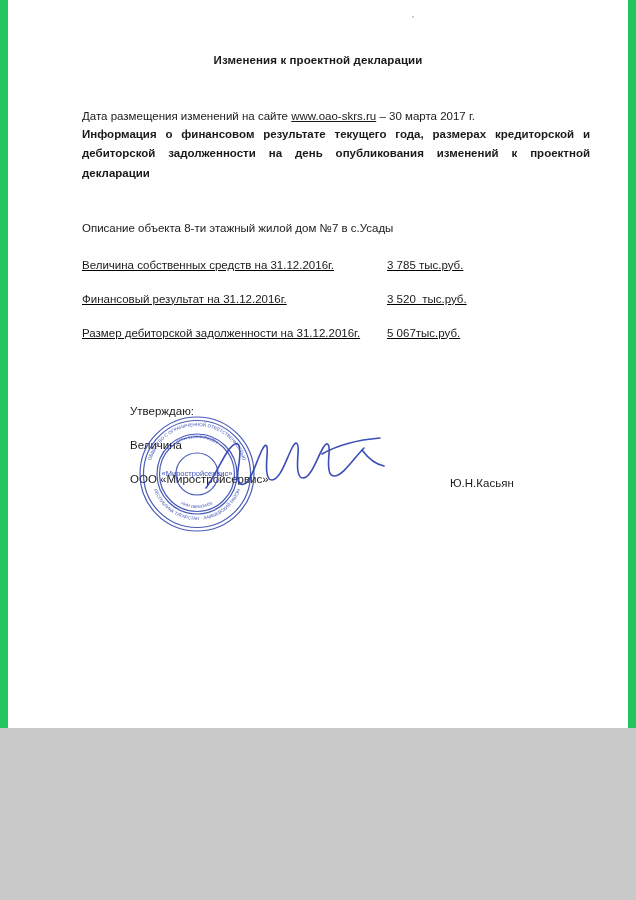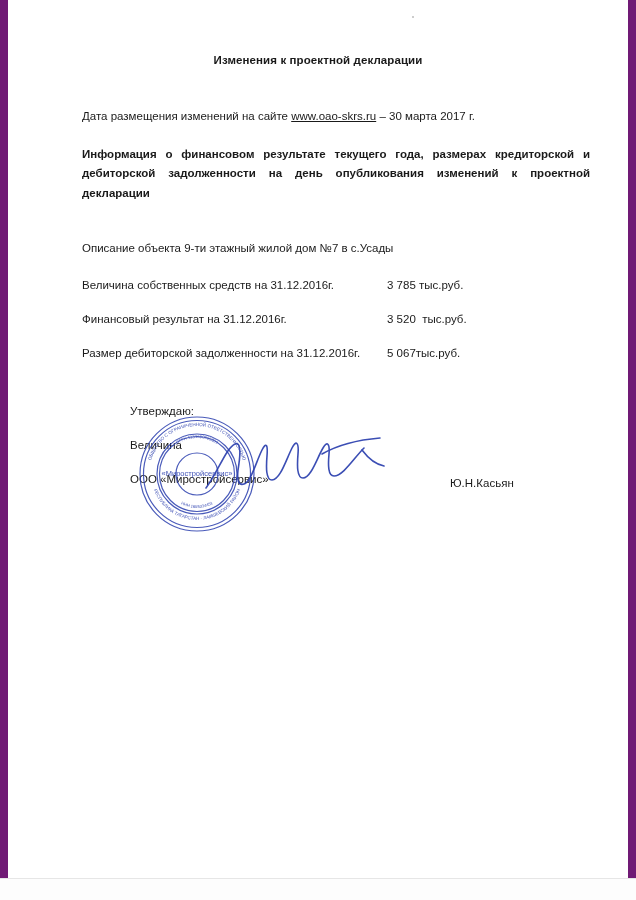--- a/index.html
+++ b/index.html
@@ -6,22 +6,22 @@
     margin: 0;
     padding: 0;
     background: #c9c9c9;
   }
   body {
     font-family: "Liberation Sans", sans-serif;
   }
   .page {
     position: relative;
     width: 636px;
-    height: 900px;
-    background: #701a75;
+    height: 728px;
+    background: #22c55e;
     overflow: hidden;
   }
   .sheet {
     position: absolute;
     left: 8px;
     top: 0px;
     width: 620px;
     height: 878px;
     background: #ffffff;
   }
@@ -50,40 +50,40 @@
     left: 74px;
     top: 108px;
     width: 508px;
   }
   .line {
     font-size: 11.5px;
     color: #1a1a1a;
     line-height: 1.45;
   }
   .p-date {
-    margin-bottom: 20px;
   }
   .p-date a {
     color: #1a1a1a;
     text-decoration: underline;
   }
   .p-bold {
     font-weight: bold;
     text-align: justify;
     text-justify: inter-word;
     line-height: 1.72;
     margin-bottom: 36px;
   }
   .p-desc {
     margin-bottom: 22px;
   }
   .row {
     display: flex;
     align-items: baseline;
     margin-bottom: 22px;
+    text-decoration: underline;
   }
   .row .label {
     width: 305px;
     flex: 0 0 305px;
     font-size: 11.5px;
     color: #1a1a1a;
   }
   .row .value {
     font-size: 11.5px;
     color: #1a1a1a;
@@ -151,21 +151,21 @@
     <div class="dot-top"></div>
 
     <div class="doc-title">Изменения к проектной декларации</div>
 
     <div class="content">
 
       <div class="line p-date"><span>Дата размещения изменений на сайте </span><a href="#">www.oao-skrs.ru</a><span> – 30 марта 2017 г.</span></div>
 
       <div class="line p-bold">Информация о финансовом результате текущего года, размерах кредиторской и дебиторской задолженности на день опубликования изменений к проектной декларации</div>
 
-      <div class="line p-desc">Описание  объекта 9-ти этажный жилой дом №7 в с.Усады</div>
+      <div class="line p-desc">Описание  объекта 8-ти этажный жилой дом №7 в с.Усады</div>
 
       <div class="row">
         <div class="label">Величина собственных средств на 31.12.2016г.</div>
         <div class="value">3 785 тыс.руб.</div>
       </div>
 
       <div class="row">
         <div class="label">Финансовый результат на 31.12.2016г.</div>
         <div class="value">3 520  тыс.руб.</div>
       </div>

